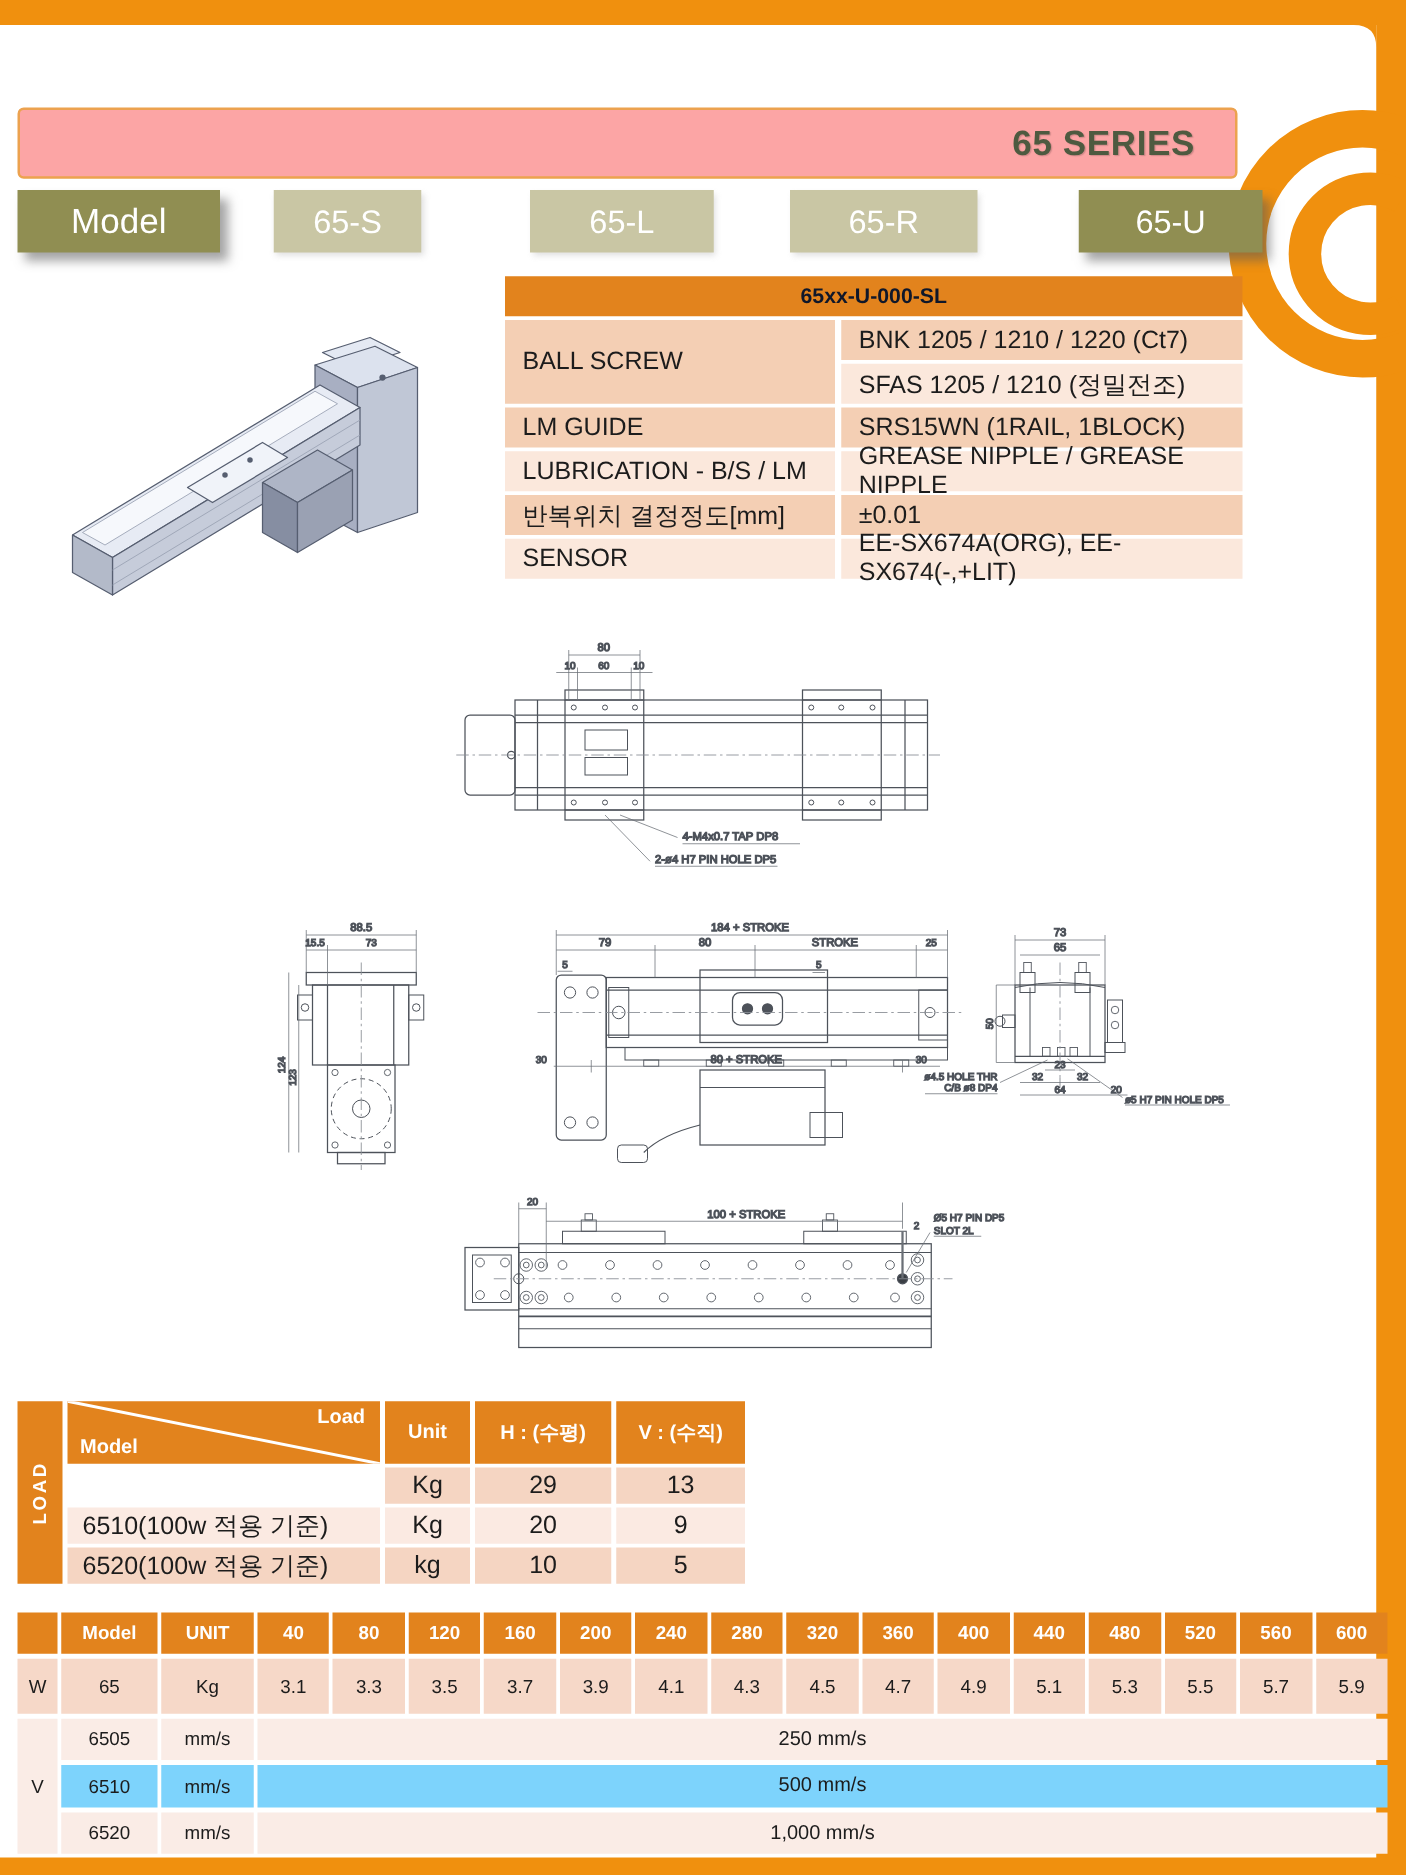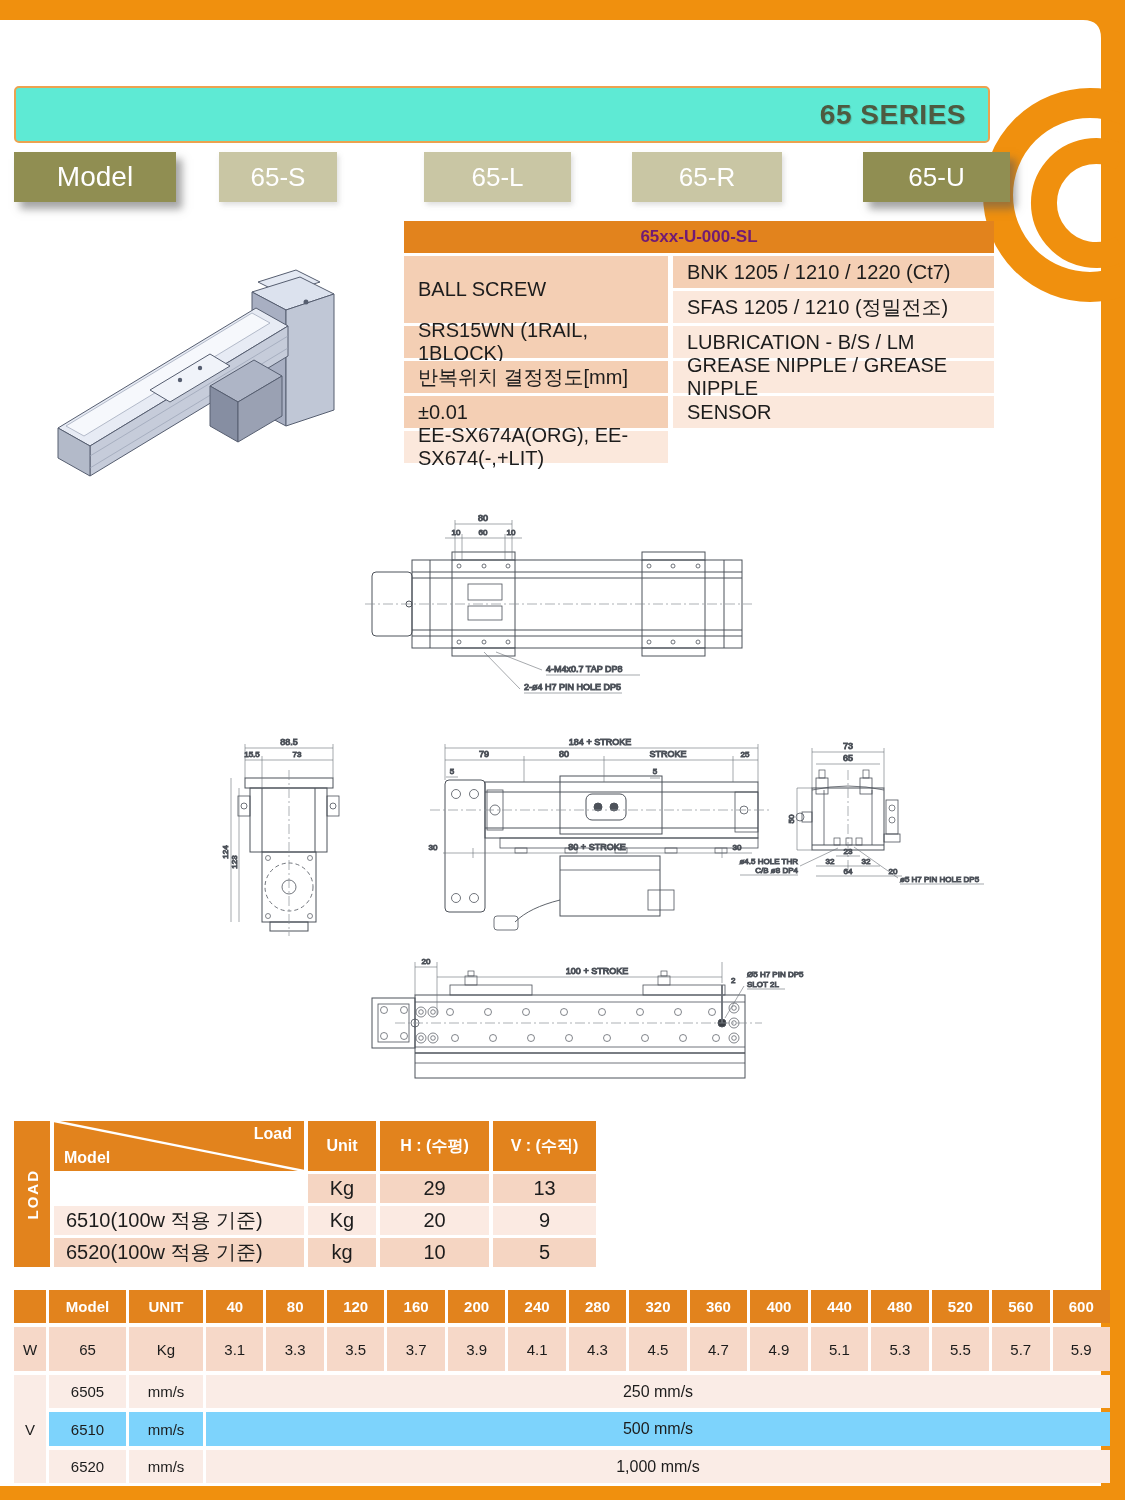--- a/index.html
+++ b/index.html
@@ -1,41 +1,41 @@
 <!DOCTYPE html>
 <html><head>
 <meta charset="utf-8">
 <style>
   html,body{margin:0;padding:0;background:#e8e8e8;}
   .page{position:relative;width:1125px;height:1500px;background:#ffffff;overflow:hidden;
         font-family:"Liberation Sans",sans-serif;margin:0 auto;}
   .decor{position:absolute;left:0;top:0;z-index:0;}
   
-  .series-box{position:absolute;left:14px;top:86px;width:976px;height:57px;background:#5eead4;
+  .series-box{position:absolute;left:14px;top:86px;width:976px;height:57px;background:#fca5a5;
     border:2px solid #ECA24F;border-radius:5px;box-sizing:border-box;z-index:1;
-    display:flex;align-items:center;justify-content:flex-end;padding-right:22px;}
+    display:flex;align-items:center;justify-content:flex-end;padding-right:32px;}
   .series-title{font-size:28px;font-weight:bold;color:#4E5A40;letter-spacing:.5px;
     text-shadow:1px 1px 1px rgba(0,0,0,.18);}
   
   .tab{position:absolute;top:152px;height:50px;display:flex;align-items:center;justify-content:center;
     color:#fff;font-size:26px;z-index:2;cursor:pointer;}
   .tab.dark{background:#908E52;box-shadow:6px 7px 8px rgba(90,90,90,.55);}
   .tab.light{background:#C9C6A4;box-shadow:2px 3px 5px rgba(150,150,150,.3);}
   .tab-model{left:14px;width:162px;font-size:28px;}
   .tab-s{left:219px;width:118px;}
   .tab-l{left:424px;width:147px;}
   .tab-r{left:632px;width:150px;}
   .tab-u{left:833px;width:147px;margin-left:30px;}
   
   .product{position:absolute;left:30px;top:230px;z-index:1;}
   
   .spec{position:absolute;left:404px;top:221px;width:590px;z-index:1;display:grid;
     grid-template-columns:264px 321px;column-gap:5px;row-gap:3px;
     grid-template-rows:32px repeat(6,32px);}
-  .spec-header{grid-column:1/3;background:#E2831D;color:#701a75;font-weight:bold;font-size:17px;
+  .spec-header{grid-column:1/3;background:#E2831D;color:#0f172a;font-weight:bold;font-size:17px;
     display:flex;align-items:center;justify-content:center;}
   .cell{display:flex;align-items:center;padding-left:14px;font-size:20px;color:#1c1c1c;box-sizing:border-box;}
   .bg-d{background:#F4CFB4;}
   .bg-l{background:#FBE8DC;}
   .spec-bs{grid-row:2/4;grid-column:1;}
   
   .drawings{position:absolute;left:0;top:500px;z-index:1;}
   .dim{font-size:9px;fill:#333;}
   .dim8{font-size:8px;fill:#333;}
   
@@ -125,24 +125,25 @@
     <circle cx="150" cy="150" r="2.2" fill="#565e70"></circle>
     <circle cx="170" cy="138" r="2.2" fill="#565e70"></circle>
     <circle cx="276" cy="72" r="2.5" fill="#565e70"></circle>
   </svg>
 
   <div class="spec">
     <div class="spec-header">65xx-U-000-SL</div>
     <div class="cell bg-d spec-bs">BALL SCREW</div>
     <div class="cell bg-d">BNK 1205 / 1210 / 1220 (Ct7)</div>
     <div class="cell bg-l">SFAS 1205 / 1210 (정밀전조)</div>
+    <div class="cell bg-d">LM GUIDE</div>
     <div class="cell bg-d">SRS15WN (1RAIL, 1BLOCK)</div>
     <div class="cell bg-l">LUBRICATION - B/S / LM</div>
+    <div class="cell bg-l">GREASE NIPPLE / GREASE NIPPLE</div>
     <div class="cell bg-d">반복위치 결정정도[mm]</div>
-    <div class="cell bg-l">GREASE NIPPLE / GREASE NIPPLE</div>
     <div class="cell bg-d">±0.01</div>
     <div class="cell bg-l">SENSOR</div>
     <div class="cell bg-l">EE-SX674A(ORG), EE-SX674(-,+LIT)</div>
   </div>
 
   <svg class="drawings" width="1125" height="600" viewBox="0 500 1125 600">
     <g stroke="#4d525a" fill="none" stroke-width="1">
 
       <rect x="412" y="560" width="330" height="88"></rect>
       <line x1="412" y1="572" x2="742" y2="572"></line>

